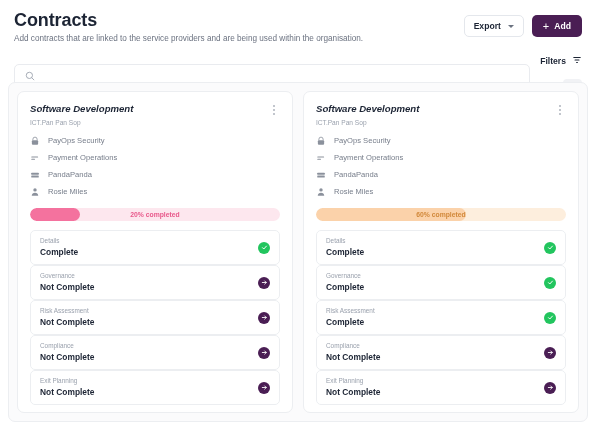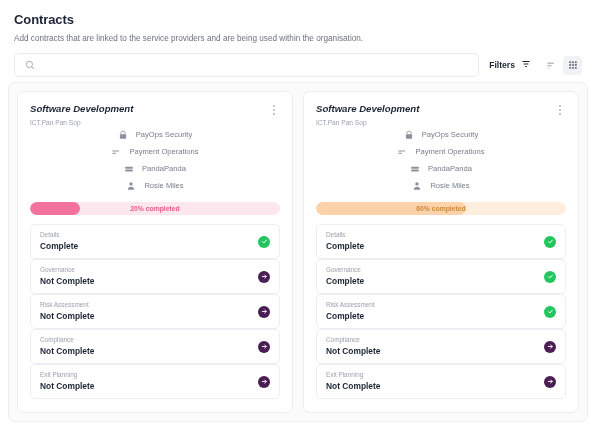--- a/index.html
+++ b/index.html
@@ -22,21 +22,21 @@
 
   
   .header {
     padding: 11px 14px 0 14px;
     display: flex;
     align-items: flex-start;
     justify-content: space-between;
   }
   .header-left { padding-top: 1px; }
   .page-title {
-    font-size: 13px;
+    font-size: 18px;
     font-weight: bold;
     color: #1c2434;
     letter-spacing: -0.1px;
     line-height: 16px;
   }
   .page-subtitle {
     margin-top: 5px;
     font-size: 8.2px;
     color: #6b7280;
     line-height: 11px;
@@ -106,21 +106,21 @@
     border: none;
     outline: none;
     background: transparent;
     font-family: "Liberation Sans", sans-serif;
     font-size: 8.6px;
     color: #1c2434;
     width: 100%;
   }
   .search-box input::placeholder { color: #9aa1ad; }
 
-  .filters-group { display: flex; align-items: center; gap: 10px; }
+  .filters-group { display: flex; align-items: center; gap: 10px; flex-direction: column; }
   .filters-btn {
     display: flex; align-items: center; gap: 6px;
     font-size: 8.6px; font-weight: bold; color: #1c2434;
     background: none; border: none; cursor: pointer;
     padding: 2px 0;
   }
   .view-toggle { display: flex; align-items: center; gap: 3px; }
   .view-btn {
     width: 19px; height: 19px;
     border-radius: 4px;
@@ -176,21 +176,21 @@
   }
   .kebab {
     width: 12px; height: 14px;
     display: flex; flex-direction: column;
     align-items: center; justify-content: center; gap: 1.6px;
     background: none; border: none; cursor: pointer;
     padding: 0;
   }
   .kebab i { display: block; width: 2px; height: 2px; border-radius: 50%; background: #aeb3bd; }
 
-  .meta-list { margin-top: 3px; display: flex; flex-direction: column; gap: 7px; align-items: center; }
+  .meta-list { margin-top: 9px; display: flex; flex-direction: column; gap: 7px; }
   .meta-row { display: flex; align-items: center; gap: 8px; }
   .meta-icon { width: 10px; height: 10px; display: flex; align-items: center; justify-content: center; flex: 0 0 10px; }
   .meta-label { font-size: 7.6px; color: #767d8a; line-height: 10px; }
 
   .progress {
     position: relative;
     margin-top: 11px;
     height: 13px;
     border-radius: 7px;
     overflow: hidden;
@@ -225,20 +225,30 @@
 </style>
 </head>
 <body>
 
 <div class="page">
 
   <div class="header">
     <div class="header-left">
       <div class="page-title">Contracts</div>
       <div class="page-subtitle">Add contracts that are linked to the service providers and are being used within the organisation.</div>
+    </div>
+    <div class="header-actions">
+      <button class="btn-export">
+        <span>Export</span>
+        <span class="chev"></span>
+      </button>
+      <button class="btn-add">
+        <span class="plus-glyph">+</span>
+        <span>Add</span>
+      </button>
     </div>
   </div>
 
   <div class="searchrow">
     <div class="search-box">
       <span>
         <svg width="10" height="10" viewBox="0 0 16 16" fill="none">
           <circle cx="7" cy="7" r="5" stroke="#9aa1ad" stroke-width="1.4"></circle>
           <line x1="10.8" y1="10.8" x2="14.2" y2="14.2" stroke="#9aa1ad" stroke-width="1.4" stroke-linecap="round"></line>
         </svg>

